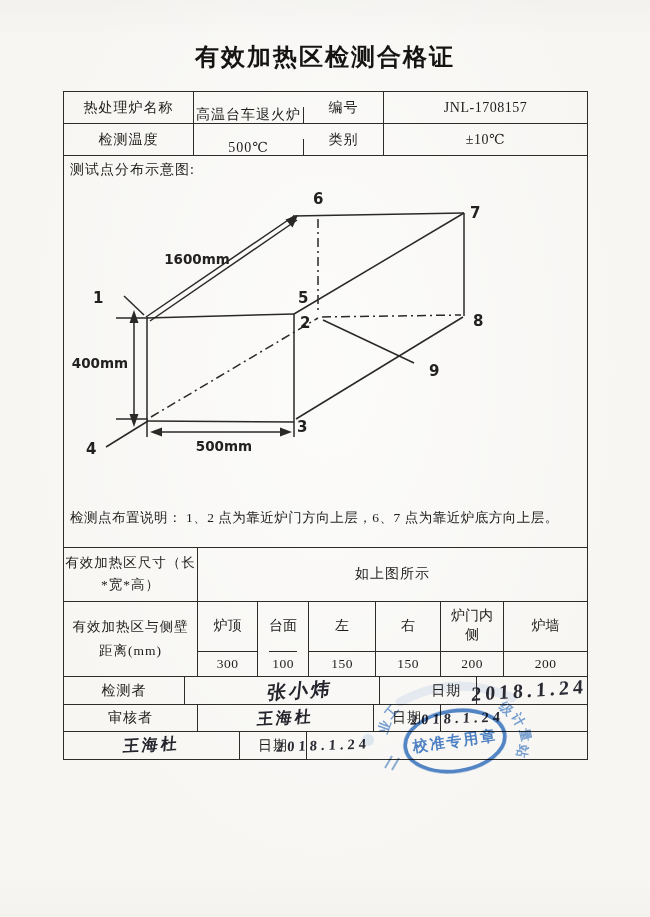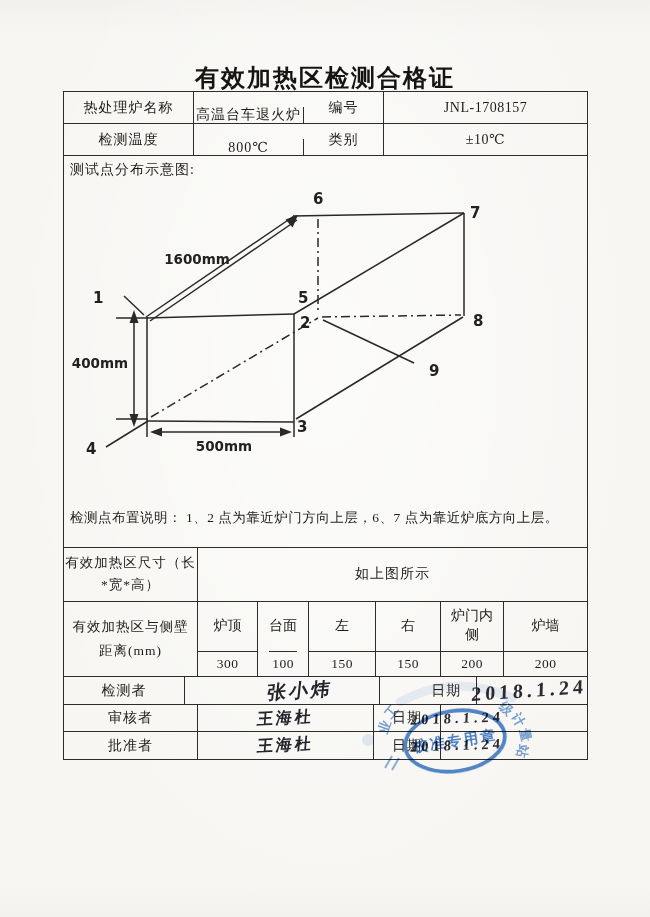--- a/index.html
+++ b/index.html
@@ -6,21 +6,21 @@
   .page{
     position:relative;width:650px;height:917px;overflow:hidden;
     background:
       radial-gradient(ellipse at 50% 40%, rgba(255,255,255,.6), rgba(0,0,0,0) 70%),
       linear-gradient(180deg,#f2f1ee 0%,#f7f6f3 4%,#f7f6f3 96%,#f3f2ef 100%);
     background-color:#f6f5f2;
     font-family:"Liberation Serif","DejaVu Serif",serif;
     color:#1e1d1b;
   }
   .title{
-    position:absolute;top:62px;left:0;width:100%;text-align:center;
+    position:absolute;top:41px;left:0;width:100%;text-align:center;
     font-size:24px;font-weight:bold;letter-spacing:2px;color:#151412;
   }
   .doc{
     position:absolute;left:63px;top:91px;width:525px;height:669px;
     border:1.7px solid #2e2c29;box-sizing:border-box;
     display:flex;flex-direction:column;font-size:14px;
   }
   .row{display:flex;border-bottom:1.4px solid #2e2c29;box-sizing:border-box;}
   .row:last-child{border-bottom:none;}
   .cell{
@@ -72,21 +72,21 @@
   <div class="doc">
 
     <div class="row rowA">
       <div class="cell cA1">热处理炉名称</div>
       <div class="cell cA2">高温台车退火炉</div>
       <div class="cell cA3">编号</div>
       <div class="cell cA4">JNL-1708157</div>
     </div>
     <div class="row rowA">
       <div class="cell cA1">检测温度</div>
-      <div class="cell cA2">800℃</div>
+      <div class="cell cA2">500℃</div>
       <div class="cell cA3">类别</div>
       <div class="cell cA4">±10℃</div>
     </div>
 
     <div class="rowB">
       <div class="diagram-label">测试点分布示意图:</div>
 
       <svg class="dsvg" width="522" height="393" viewBox="0 0 522 393">
         <g stroke="#2a2927" stroke-width="1.5" fill="none">
 
@@ -201,21 +201,20 @@
       <div class="cell cS1">审核者</div>
       <div class="cell cS2">
         <span class="sig sig-sm">王海杜</span>
       </div>
       <div class="cell cS3">日期</div>
       <div class="cell cS4">
         <span class="hdate hdate-sm">2018.1.24</span>
       </div>
     </div>
     <div class="row rowS2">
-      <div class="cell cS1">批准者</div>
       <div class="cell cS2">
         <span class="sig sig-sm">王海杜</span>
       </div>
       <div class="cell cS3">日期</div>
       <div class="cell cS4">
         <span class="hdate hdate-sm">2018.1.24</span>
       </div>
     </div>
 
   </div>

